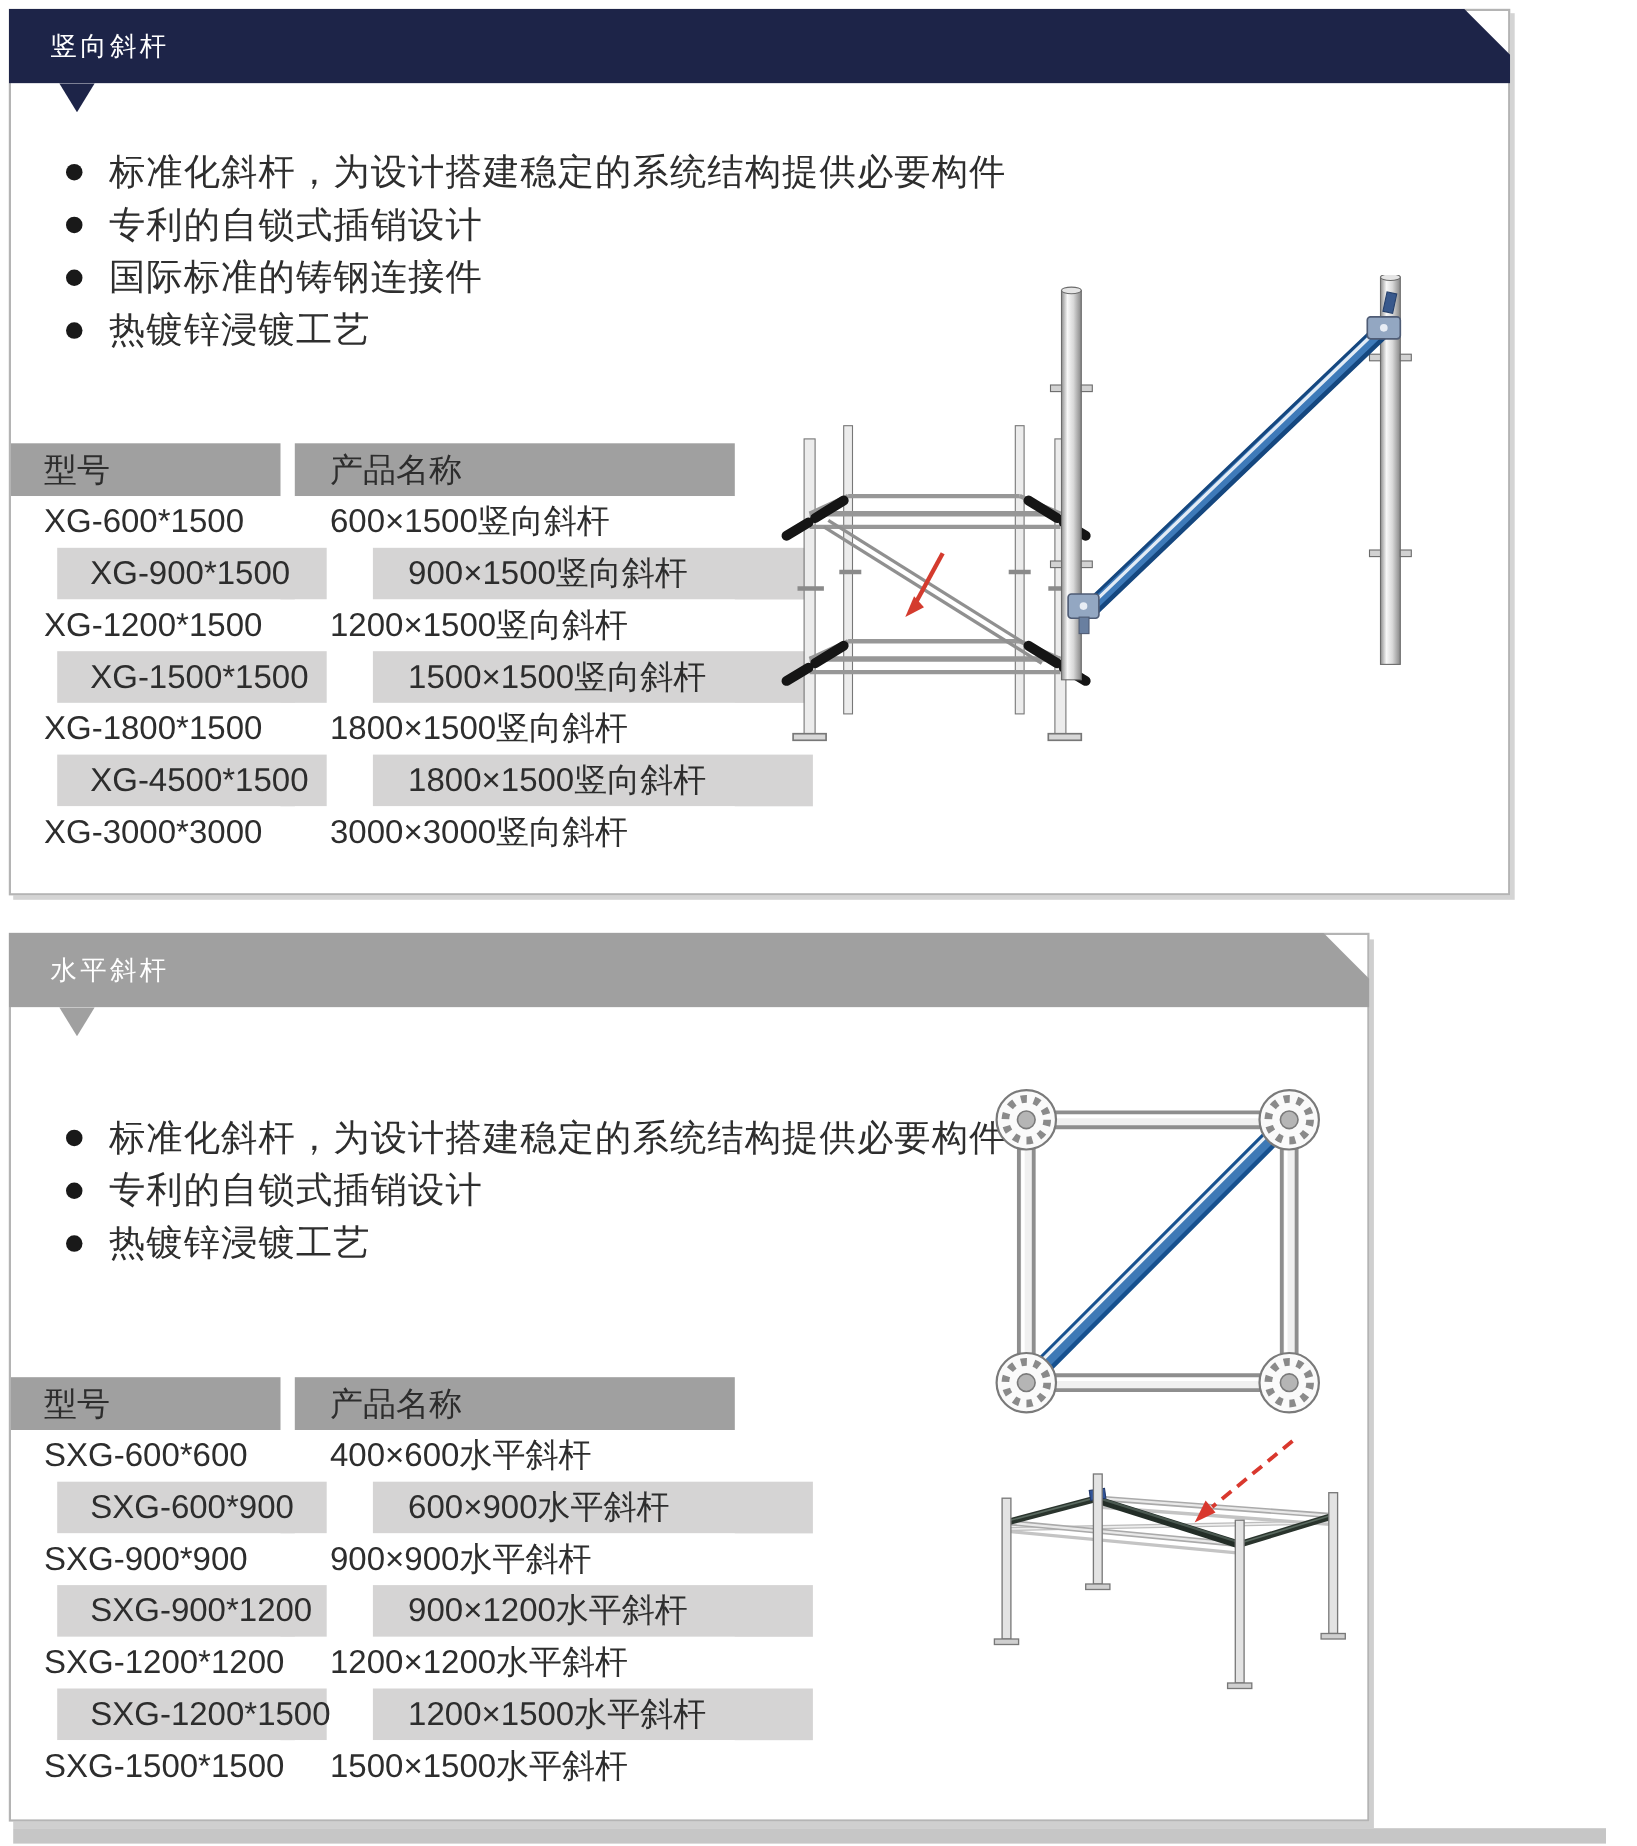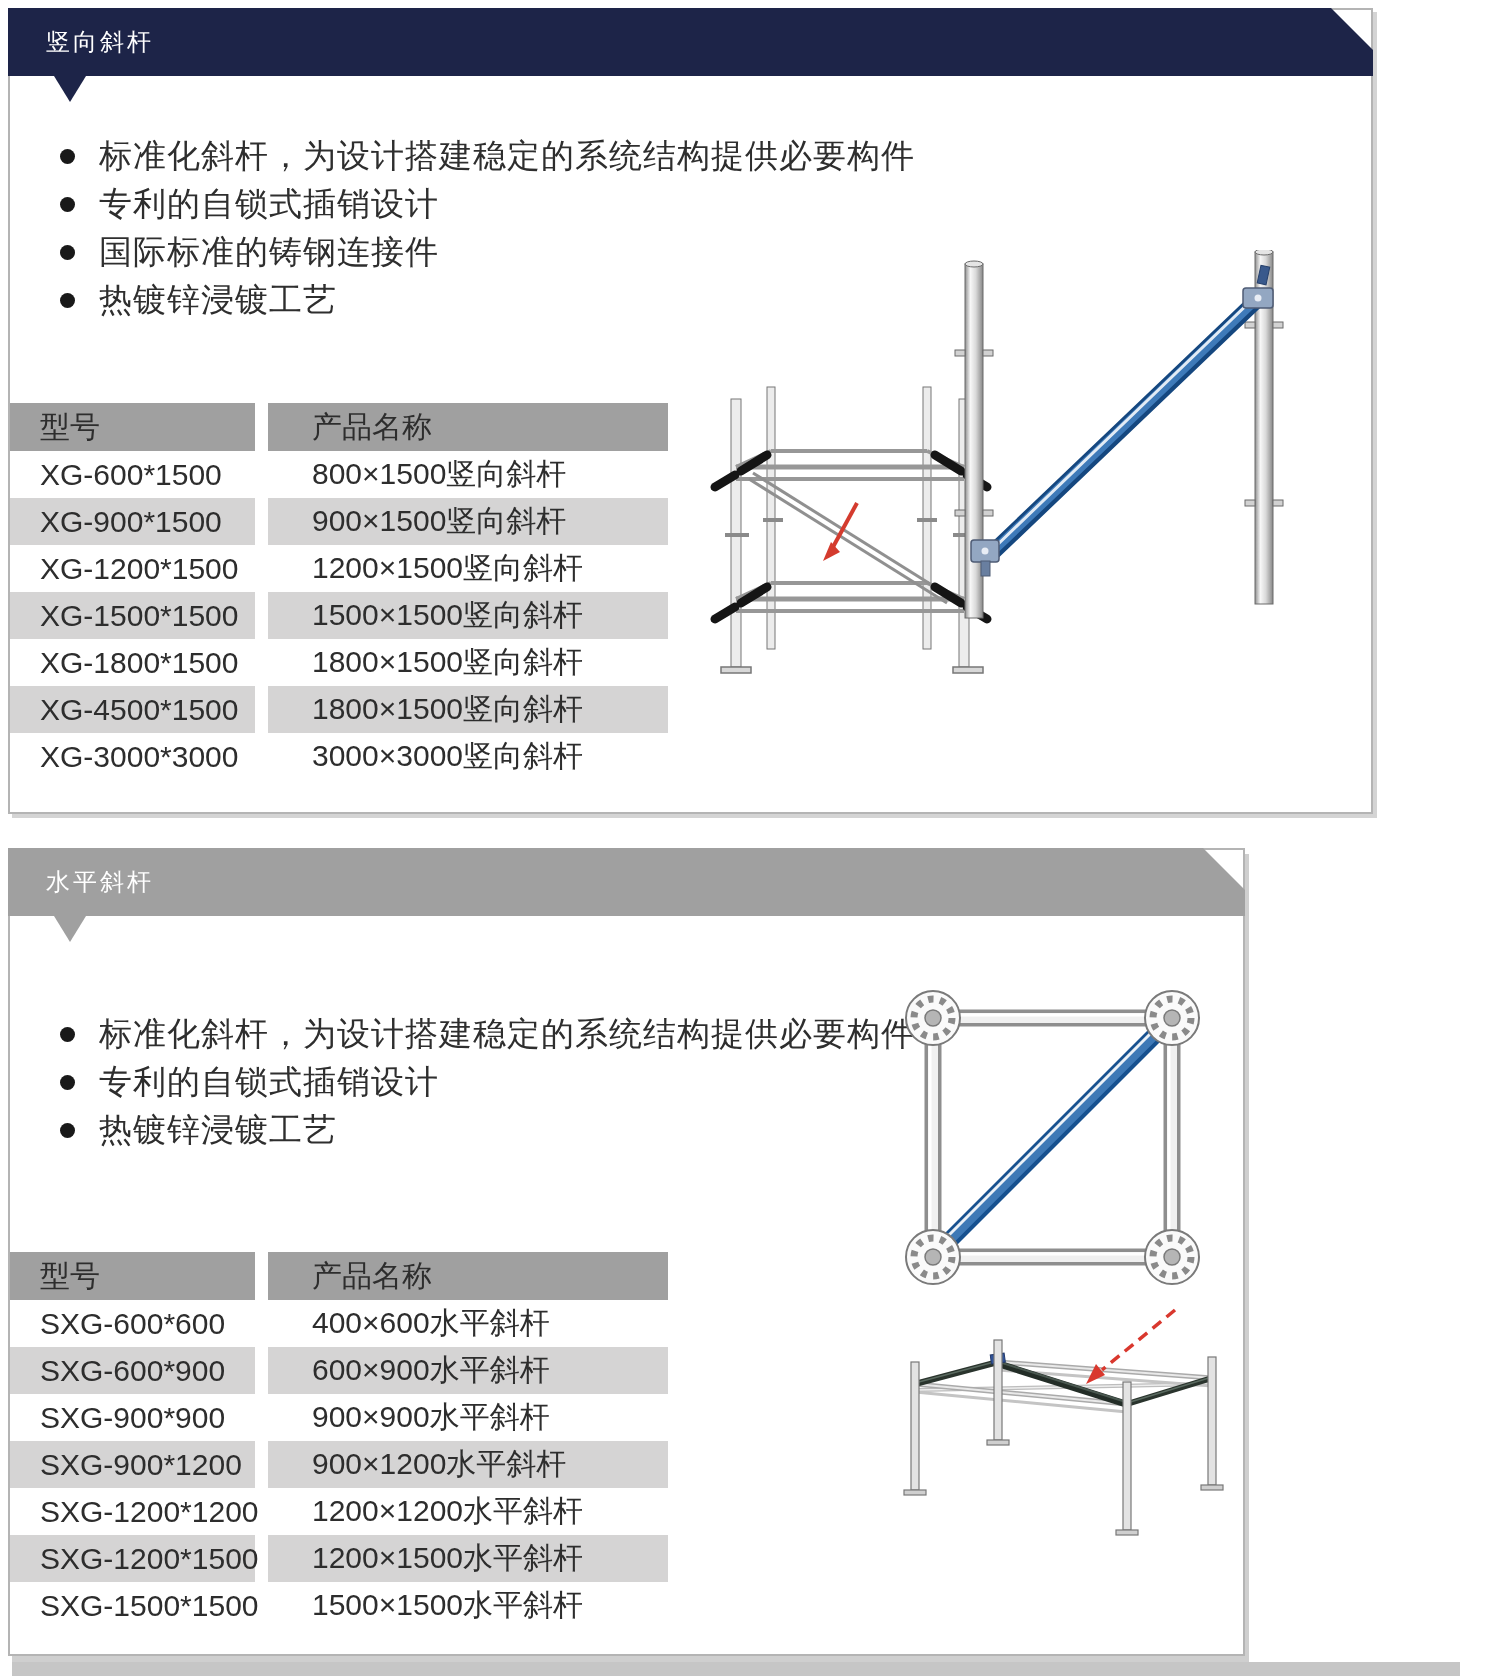--- a/index.html
+++ b/index.html
@@ -40,24 +40,24 @@
   .bullet { display:flex; align-items:center; height:48px; }
   .dot { width:15px; height:15px; border-radius:50%; background:#191919; margin-right:24px; flex:none; }
   .bullet .txt { font-size:33px; color:#2e2e2e; letter-spacing:1px; white-space:nowrap; }
 
   .table { position:absolute; left:0; }
   .box1 .table { top:393px; }
   .box2 .table { top:402px; }
   .row { display:flex; }
   .cell { display:flex; align-items:center; padding-left:30px; font-size:30px; color:#2d2d2d; white-space:nowrap; }
   .c1 { width:245px; }
-  .c2 { width:400px; margin-left:13px; padding-left:44px; }
+  .c2 { width:400px; margin-left:13px; padding-left:32px; }
   .thead .cell { height:48px; background:#a0a0a0; color:#2d2d2d; }
   .tr .cell { height:47px; background:#ffffff; }
-  .tr.alt .cell { background:#d5d4d4; }
+  .tr.alt .cell { background:#d5d4d4;margin-left:42px; }
 
   .illus { position:absolute; }
   .illus-tower  { left:695px; top:375px; }
   .illus-vbrace { left:925px; top:240px; }
   .illus-square { left:885px; top:130px; }
   .illus-base   { left:880px; top:450px; }
 
   .bottom-strip {
     position:absolute; left:12px; top:1662px;
     width:1448px; height:14px; background:#c6c6c6;
@@ -91,21 +91,21 @@
     </li>
   </ul>
 
   <div class="table">
     <div class="row thead">
       <div class="cell c1">型号</div>
       <div class="cell c2">产品名称</div>
     </div>
     <div class="row tr">
       <div class="cell c1">XG-600*1500</div>
-      <div class="cell c2">800×1500竖向斜杆</div>
+      <div class="cell c2">600×1500竖向斜杆</div>
     </div>
     <div class="row tr alt">
       <div class="cell c1">XG-900*1500</div>
       <div class="cell c2">900×1500竖向斜杆</div>
     </div>
     <div class="row tr">
       <div class="cell c1">XG-1200*1500</div>
       <div class="cell c2">1200×1500竖向斜杆</div>
     </div>
     <div class="row tr alt">

